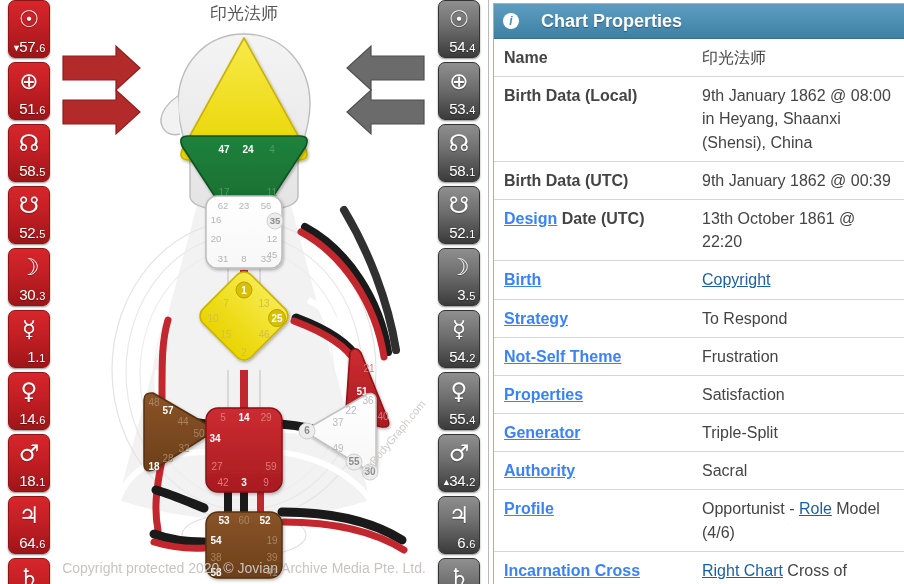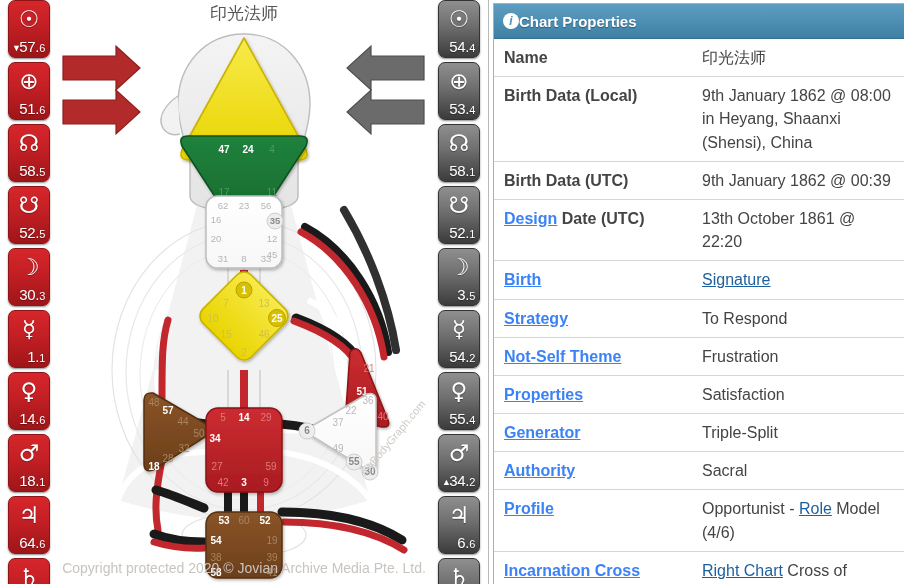--- a/index.html
+++ b/index.html
@@ -85,23 +85,23 @@
   #props-inner { width: 414px; margin: 3px 4px 0 4px; border: 1px solid #9bb3c4; border-bottom: none; }
   #props-header {
     height: 35px;
     background: linear-gradient(to bottom, #5e9dc0 0%, #4e8fb4 50%, #3e7fa4 100%);
     border-bottom: 1px solid #35708f;
     display: flex; align-items: center;
     padding-left: 9px;
     color: #fff;
   }
   #props-header .hdr-title {
-    font-size: 15px; font-weight: bold;
+    font-size: 18px; font-weight: bold;
     text-shadow: 0 1px 1px rgba(0,0,0,0.35);
-    margin-left: 0;
+    margin-left: 22px;
   }
   .info-icon {
     width: 16px; height: 16px; border-radius: 50%;
     background: #fff; color: #4e8fb4;
     font-size: 12px; font-weight: bold; font-style: italic;
     line-height: 16px; text-align: center;
     display: inline-block;
   }
   table.props { width: 100%; border-collapse: collapse; background: #fff; table-layout: fixed; }
   table.props td {
@@ -488,21 +488,21 @@
             <tr>
               <td class="key">Birth Data (UTC)</td>
               <td class="val">9th January 1862 @ 00:39</td>
             </tr>
             <tr>
               <td class="key"><span class="lnk">Design</span> Date (UTC)</td>
               <td class="val">13th October 1861 @ 22:20</td>
             </tr>
             <tr>
               <td class="key"><span class="lnk">Birth</span></td>
-              <td class="val"><span class="lnk-n">Signature</span></td>
+              <td class="val"><span class="lnk-n">Copyright</span></td>
             </tr>
             <tr>
               <td class="key"><span class="lnk">Strategy</span></td>
               <td class="val">To Respond</td>
             </tr>
             <tr>
               <td class="key"><span class="lnk">Not-Self Theme</span></td>
               <td class="val">Frustration</td>
             </tr>
             <tr>

